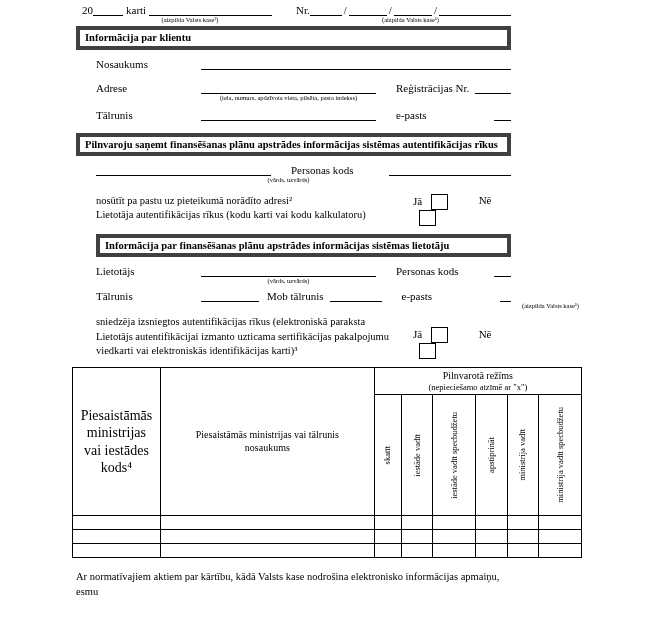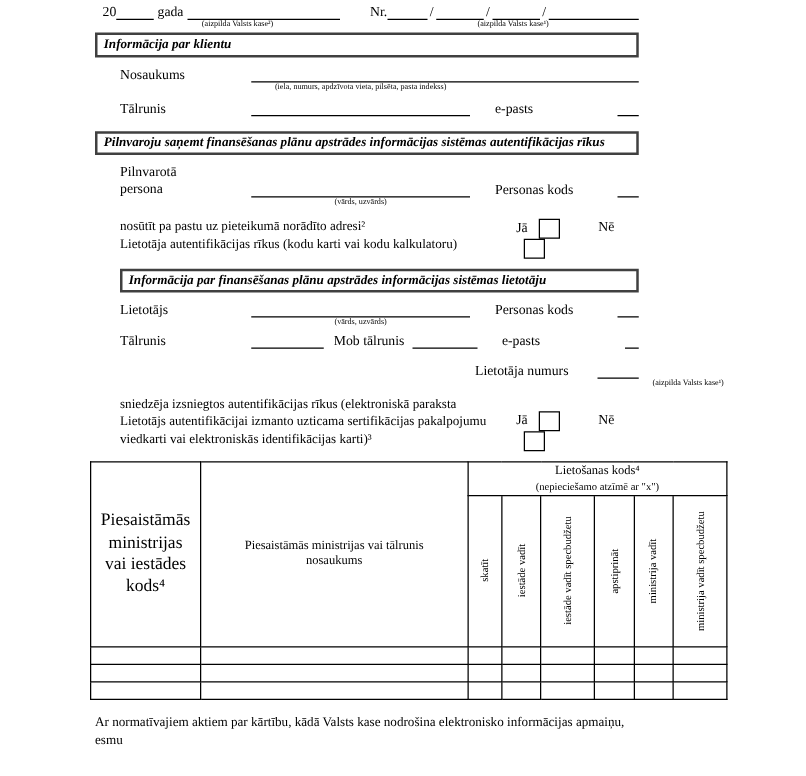--- a/index.html
+++ b/index.html
@@ -21,26 +21,25 @@
     width: 521px;
     height: 621px;
     padding: 0;
   }
   .small {
     font-size: 6.5px;
     text-align: center;
     line-height: 1.1;
   }
   .sec-bar {
-    border: 2px solid #404040;
+    border: 4px solid #404040;
     font-weight: bold;
     font-size: 10.5px;
     padding: 2px 4px 2px 5px;
     line-height: 1.1;
-    font-style: italic;
   }
   .row {
     display: flex;
     align-items: flex-end;
   }
   .lbl {
     font-size: 11px;
     white-space: nowrap;
   }
   .fill {
@@ -109,21 +108,21 @@
 </head>
 <body>
 
 <div class="page">
 
   <div class="hdr">
     <div class="hdr-left">
       <div class="row" style="align-items:flex-end;">
         <span class="lbl">20</span>
         <span class="fill" style="width:30px;"></span>
-        <span class="lbl" style="margin-left:3px;">gada</span>
+        <span class="lbl" style="margin-left:3px;">karti</span>
         <span class="fill" style="flex:1;margin-left:3px;"></span>
       </div>
       <div class="small" style="margin-left:26px;">(aizpilda Valsts kase²)</div>
     </div>
     <div class="hdr-right">
       <div class="row" style="align-items:flex-end;">
         <span class="lbl">Nr.</span>
         <span class="fill" style="width:32px;"></span>
         <span class="lbl" style="margin:0 2px;">/</span>
         <span class="fill" style="width:38px;"></span>
@@ -139,40 +138,42 @@
   <div style="margin:3px 10px 0 76px;">
     <div class="sec-bar">Informācija par klientu</div>
   </div>
 
   <div style="margin:8px 10px 0 96px;">
     <div class="row">
       <span class="lbl" style="width:105px;">Nosaukums</span>
       <span class="fill" style="flex:1;"></span>
     </div>
 
+    <div class="row" style="margin-top:12px;">
+      <span class="lbl" style="width:105px;">Adrese</span>
+      <span class="fill" style="width:175px;"></span>
+      <span class="lbl" style="margin-left:20px;">Reģistrācijas Nr.</span>
+      <span class="fill" style="flex:1;margin-left:6px;"></span>
+    </div>
     <div class="small" style="width:175px;margin-left:105px;">(iela, numurs, apdzīvota vieta, pilsēta, pasta indekss)</div>
 
     <div class="row" style="margin-top:8px;">
       <span class="lbl" style="width:105px;">Tālrunis</span>
       <span class="fill" style="width:175px;"></span>
       <span class="lbl" style="margin-left:20px;width:98px;">e-pasts</span>
       <span class="fill" style="flex:1;"></span>
     </div>
   </div>
 
   <div style="margin:12px 10px 0 76px;">
     <div class="sec-bar">Pilnvaroju saņemt finansēšanas plānu apstrādes informācijas sistēmas autentifikācijas rīkus</div>
   </div>
 
   <div style="margin:8px 10px 0 96px;">
     <div class="row">
-      <div style="width:105px;line-height:1.15;">
-        <div class="lbl">Pilnvarotā</div>
-        <div class="lbl">persona</div>
-      </div>
       <span class="fill" style="width:175px;"></span>
       <span class="lbl" style="margin-left:20px;width:98px;">Personas kods</span>
       <span class="fill" style="flex:1;"></span>
     </div>
     <div class="small" style="width:175px;margin-left:105px;">(vārds, uzvārds)</div>
 
     <div class="row" style="margin-top:10px;align-items:flex-start;">
       <div style="width:318px;line-height:1.35;font-size:10.5px;">
         <div>nosūtīt pa pastu uz pieteikumā norādīto adresi²</div>
         <div>Lietotāja autentifikācijas rīkus (kodu karti vai kodu kalkulatoru)</div>
@@ -201,25 +202,20 @@
 
     <div class="row" style="margin-top:6px;">
       <span class="lbl" style="width:105px;">Tālrunis</span>
       <span class="fill" style="width:58px;"></span>
       <span class="lbl" style="margin-left:8px;">Mob tālrunis</span>
       <span class="fill" style="width:52px;margin-left:6px;"></span>
       <span class="lbl" style="margin-left:20px;width:98px;">e-pasts</span>
       <span class="fill" style="flex:1;"></span>
     </div>
 
-    <div class="row" style="margin-top:12px;">
-      <span style="width:284px;"></span>
-      <span class="lbl" style="width:98px;">Lietotāja numurs</span>
-      <span class="fill" style="flex:1;"></span>
-    </div>
     <div class="small" style="margin-left:382px;width:145px;">(aizpilda Valsts kase¹)</div>
 
     <div class="row" style="margin-top:6px;align-items:flex-start;">
       <div style="width:318px;line-height:1.35;font-size:10.5px;">
         <div>sniedzēja izsniegtos autentifikācijas rīkus (elektroniskā paraksta</div>
         <div>Lietotājs autentifikācijai izmanto uzticama sertifikācijas pakalpojumu</div>
         <div>viedkarti vai elektroniskās identifikācijas karti)³</div>
       </div>
       <div style="margin-left:18px;padding-top:12px;">
         <span class="lbl">Jā</span>
@@ -253,21 +249,21 @@
           </div>
         </td>
         <td rowspan="2">
           <div style="font-size:10px;line-height:1.25;padding:4px 4px;">
             <div>Piesaistāmās ministrijas vai tālrunis</div>
             <div>nosaukums</div>
           </div>
         </td>
         <td colspan="6" style="height:26px;">
           <div style="font-size:10px;line-height:1.25;">
-            <div>Lietošanas kods⁴</div>
+            <div>Pilnvarotā režīms</div>
             <div style="font-size:8.5px;">(nepieciešamo atzīmē ar "x")</div>
           </div>
         </td>
       </tr>
       <tr>
         <td>
           <div class="vert-wrap">
                 <span class="vert">skatīt</span>
               </div>
         </td>

